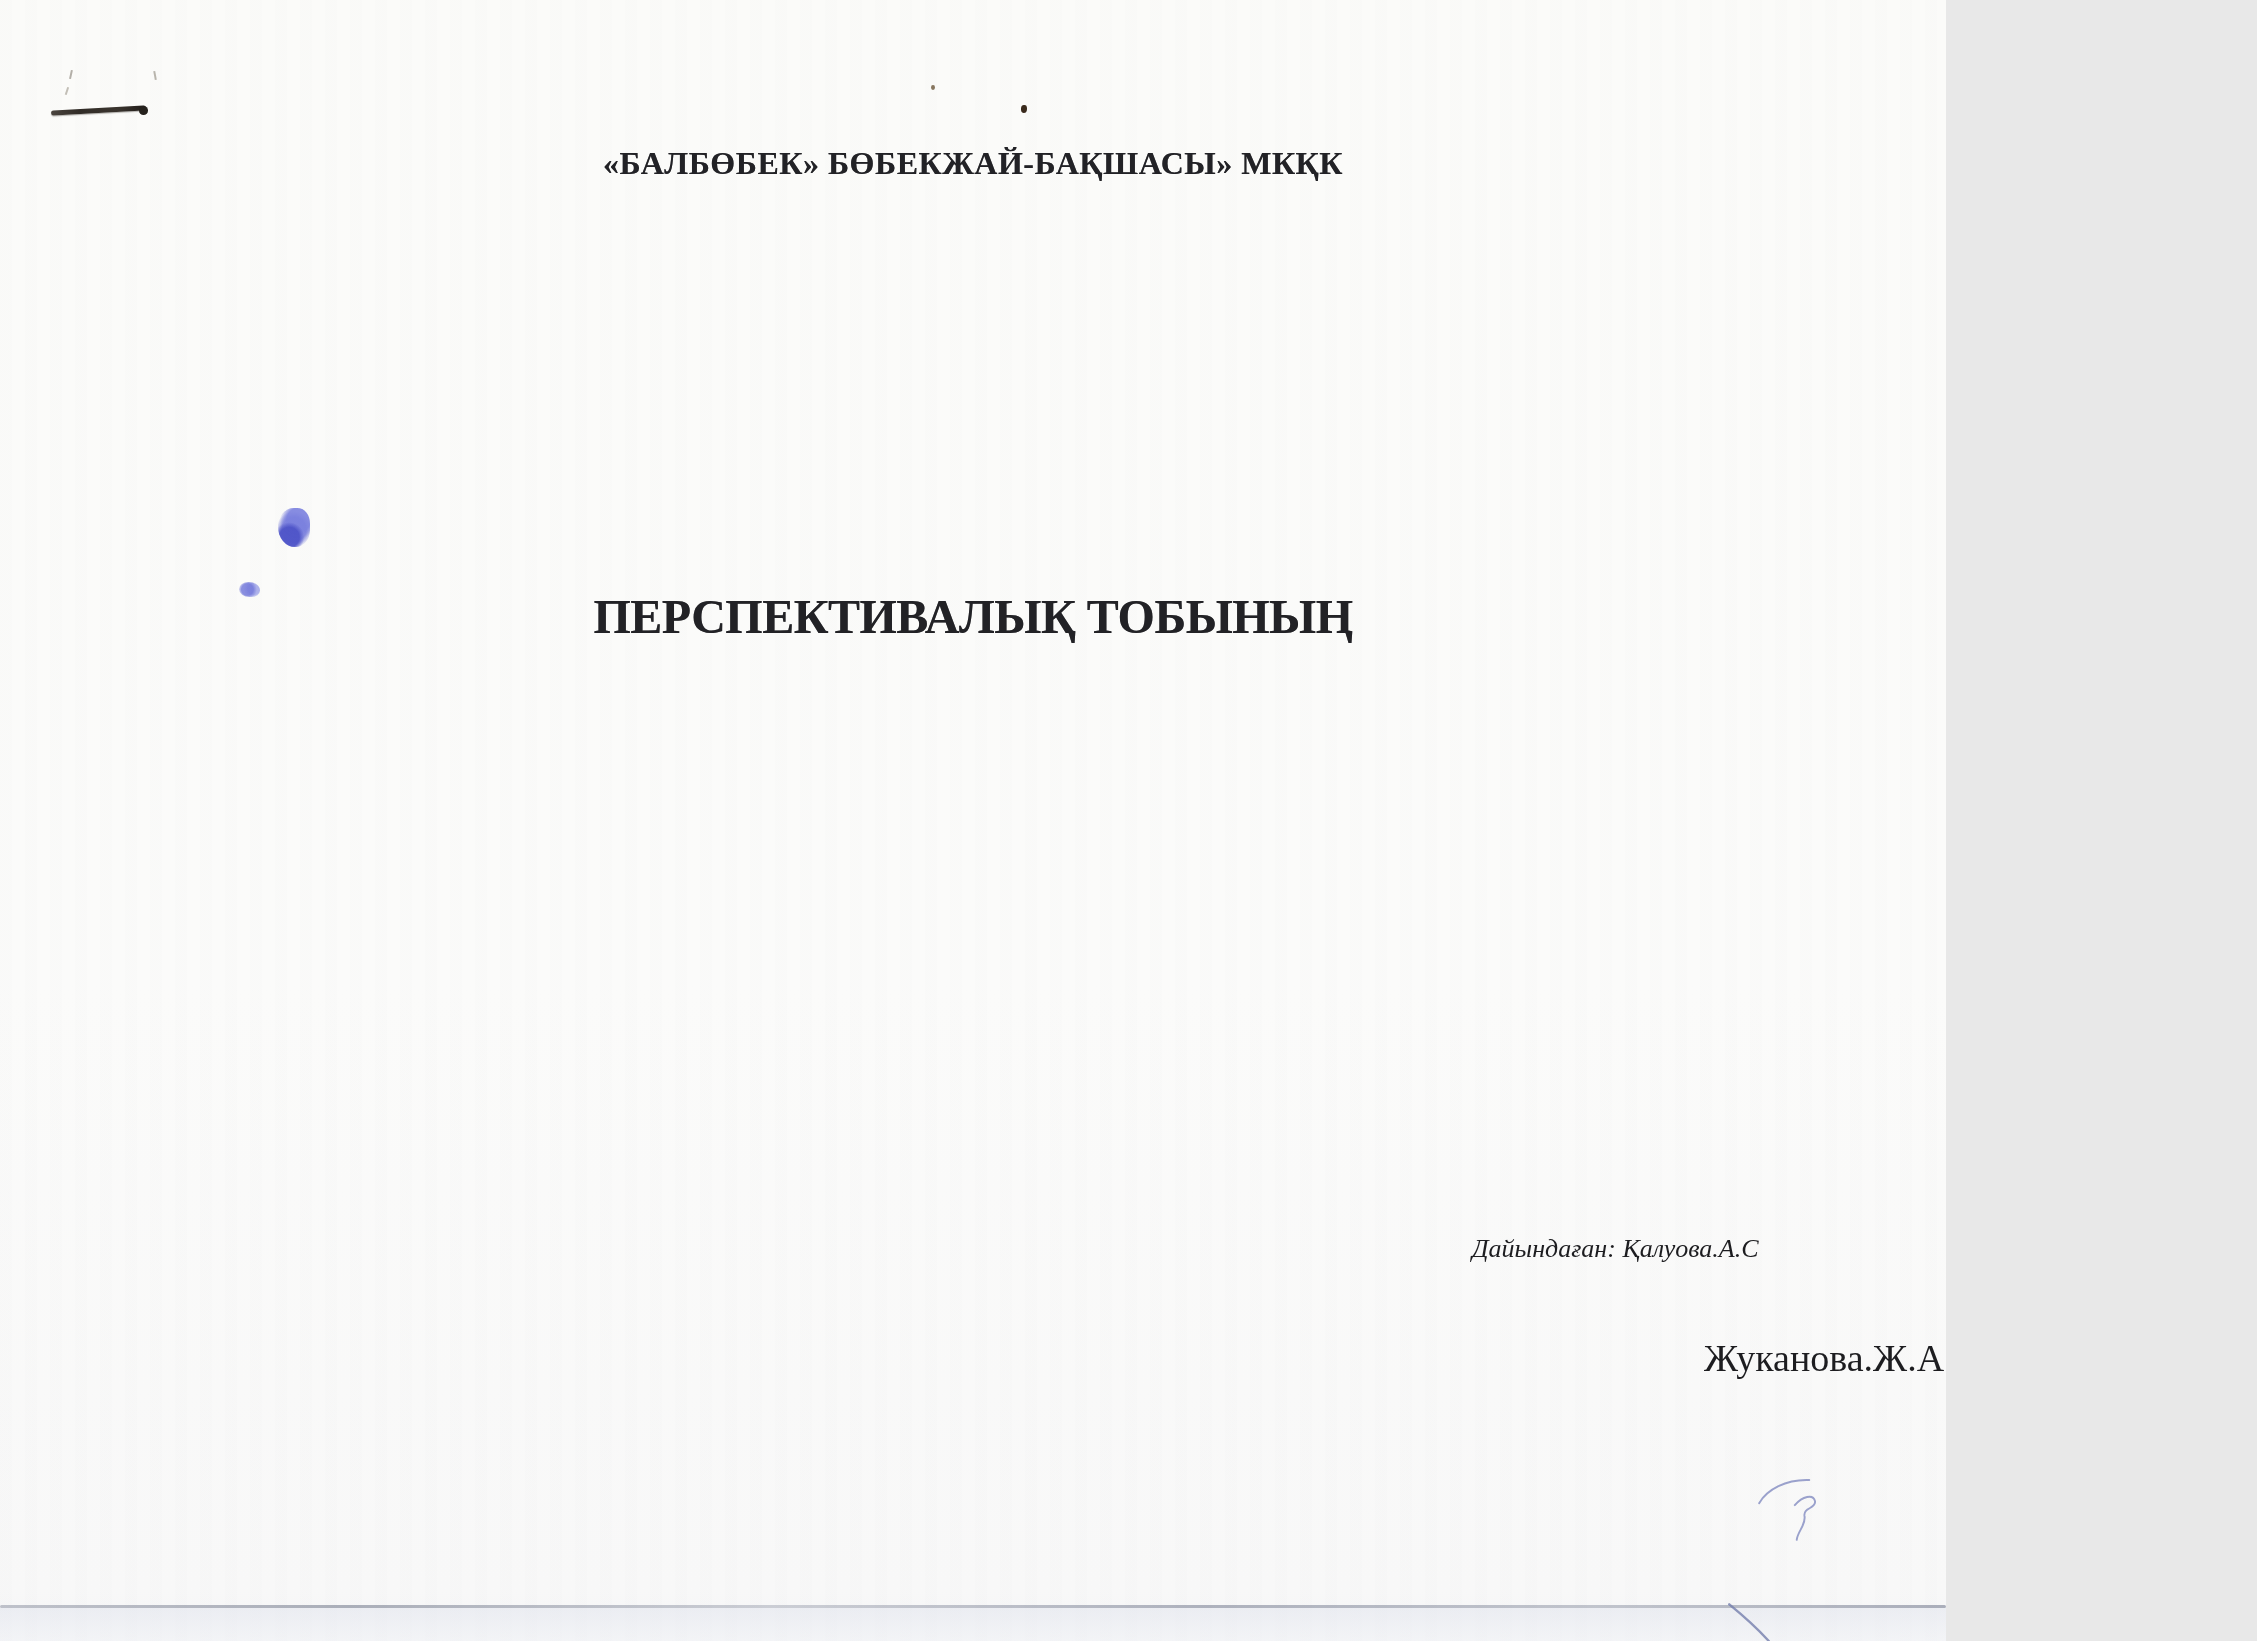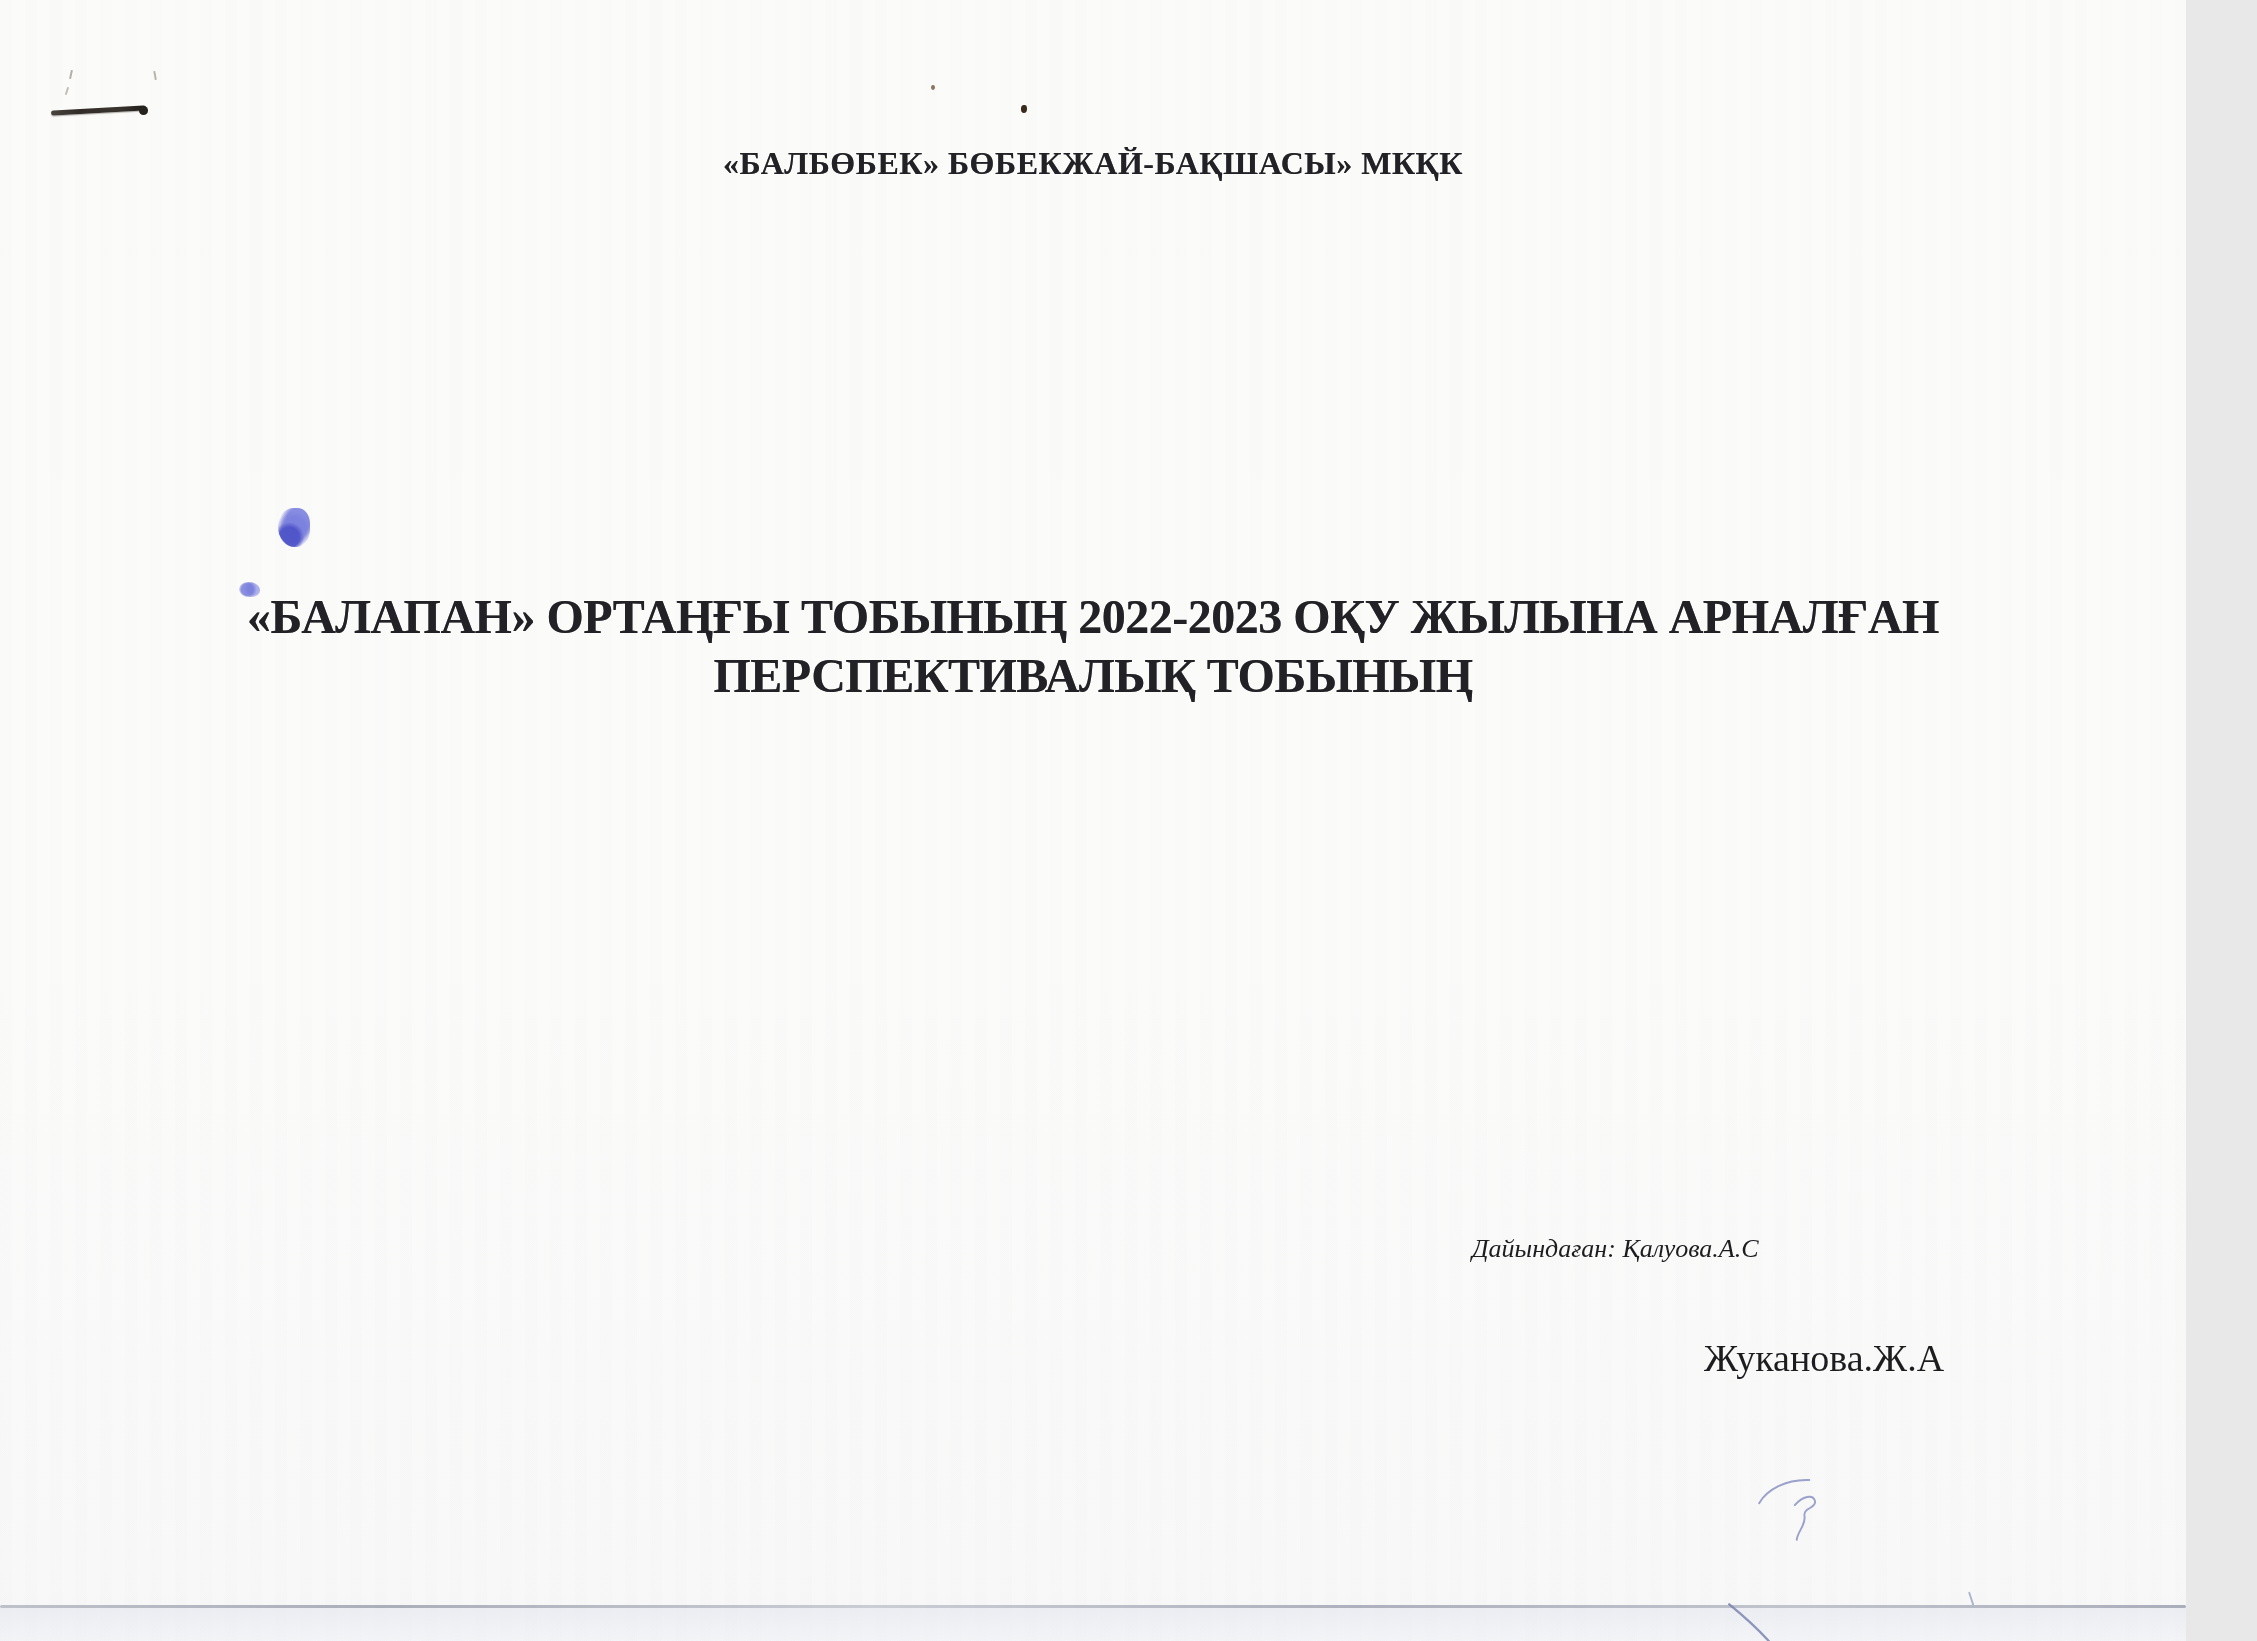--- a/index.html
+++ b/index.html
@@ -2,21 +2,21 @@
 <html><head>
 <meta charset="utf-8">
 <style>
   html, body {
     margin: 0;
     padding: 0;
     background: #e8e8e8;
   }
   .page {
     position: relative;
-    width: 2186px;
+    width: 1946px;
     height: 1641px;
     overflow: hidden;
     background:
       repeating-linear-gradient(90deg,
         rgba(120,125,135,0.012) 0px, rgba(120,125,135,0.012) 11.6px,
         rgba(255,255,255,0) 11.6px, rgba(255,255,255,0) 25px),
       linear-gradient(180deg, #fbfbf9 0%, #fbfbfa 60%, #f8f8f8 97%, #f4f5f7 100%);
     font-family: "Liberation Serif", "DejaVu Serif", serif;
     color: #1b1b1d;
   }
@@ -183,21 +183,20 @@
   <div class="stray-tick-3"></div>
   <div class="speck-dot-1"></div>
   <div class="speck-dot-2"></div>
 
   <div class="org-header">«БАЛБӨБЕК» БӨБЕКЖАЙ-БАҚШАСЫ» МКҚК</div>
 
   <div class="ink-blot-large"></div>
   <div class="ink-blot-small"></div>
 
   <div class="main-title">
-    <div>«БАЛАПАН» ОРТАҢҒЫ ТОБЫНЫҢ 2022-2023 ОҚУ ЖЫЛЫНА АРНАЛҒАН</div>
     <div>ПЕРСПЕКТИВАЛЫҚ ТОБЫНЫҢ</div>
   </div>
 
   <div class="credit-line-1">Дайындаған: Қалуова.А.С</div>
   <div class="credit-line-2">Жуканова.Ж.А</div>
 
   <div class="scan-bottom-line"></div>
   <div class="scan-bottom-strip"></div>
 
   <svg class="pen-squiggle-svg" viewBox="1700 1480 500 220">

